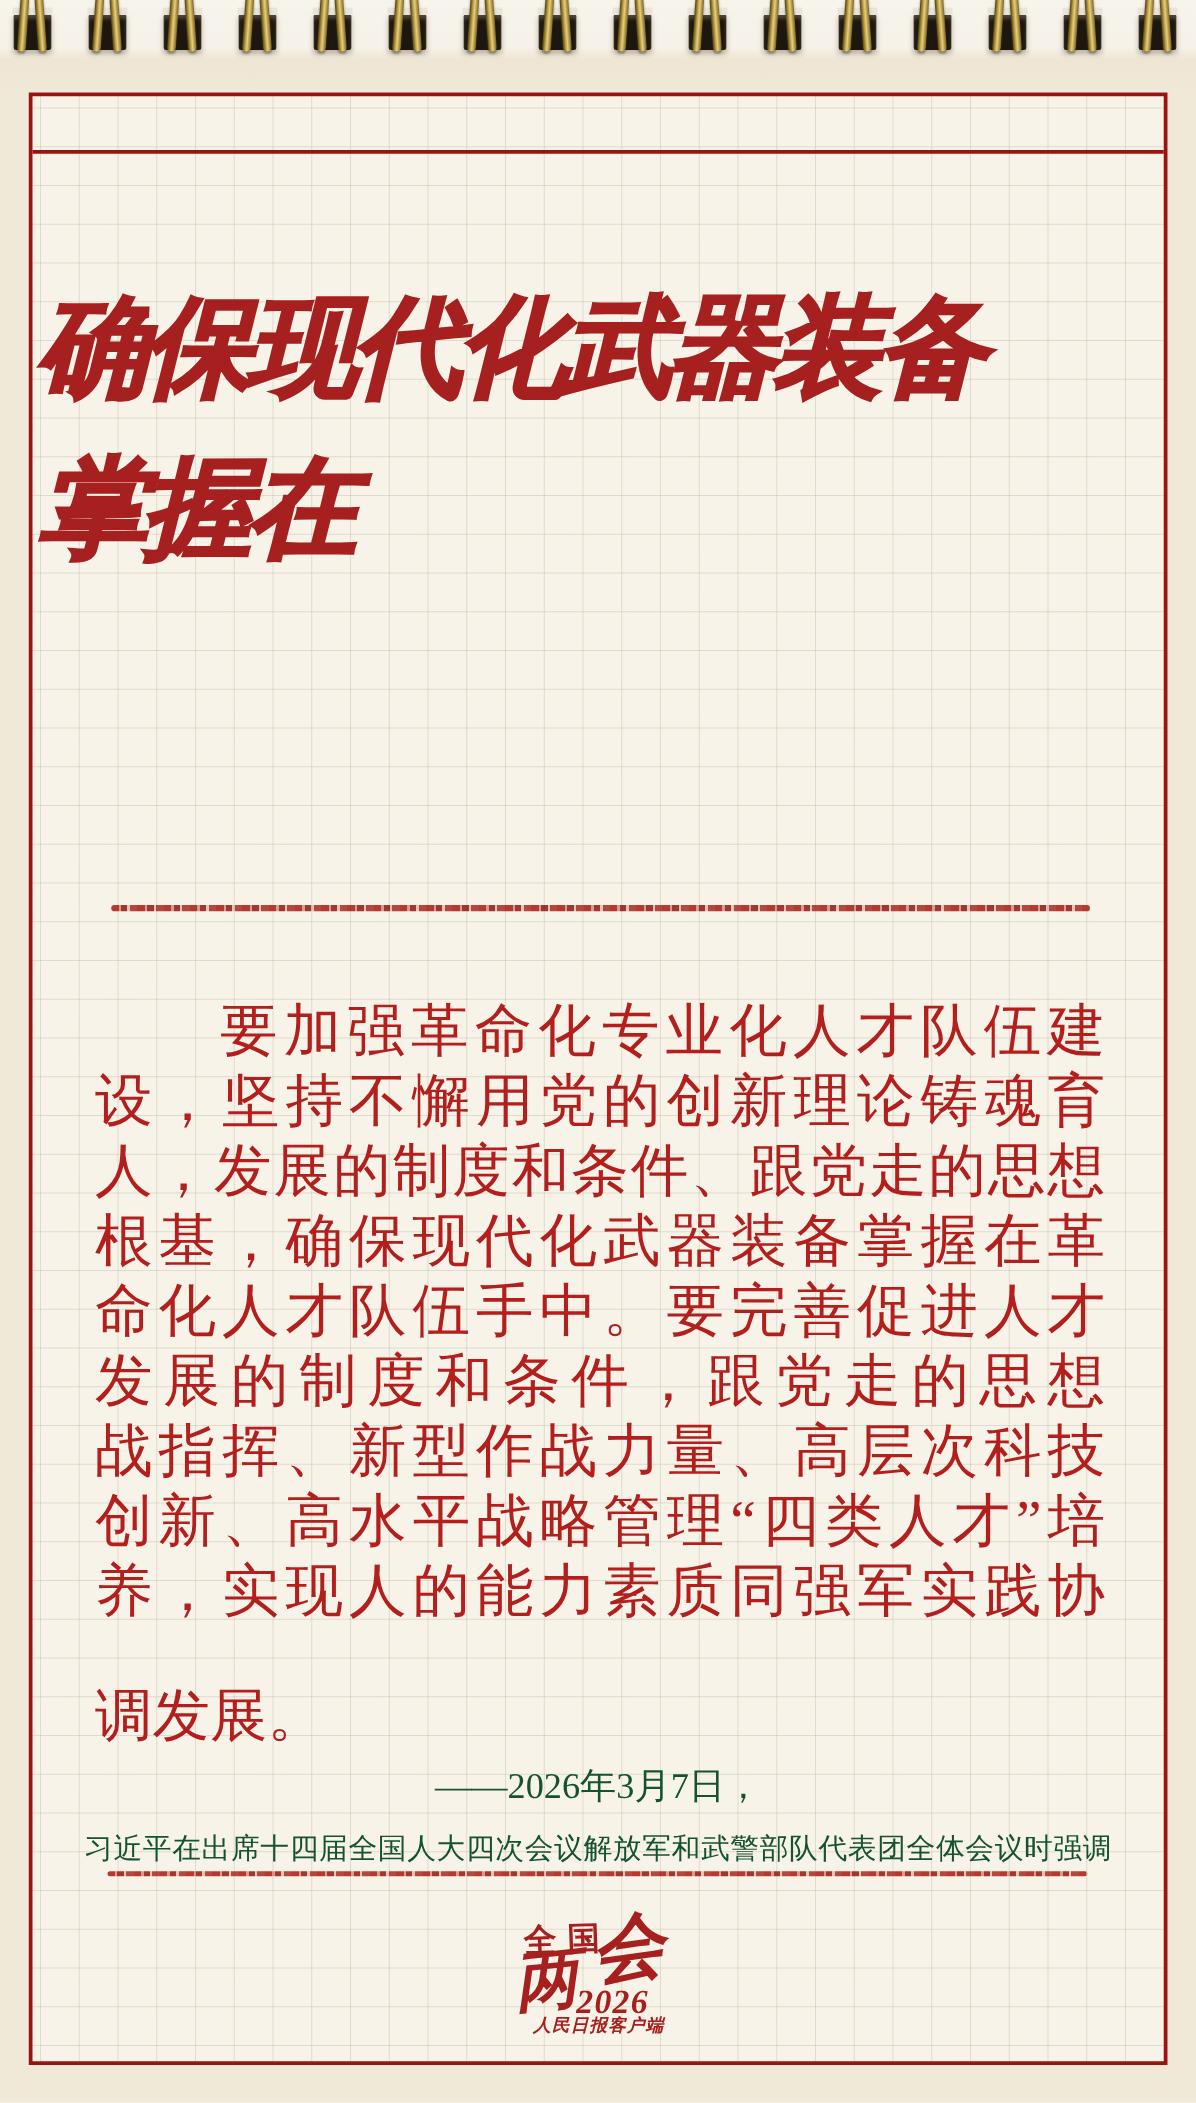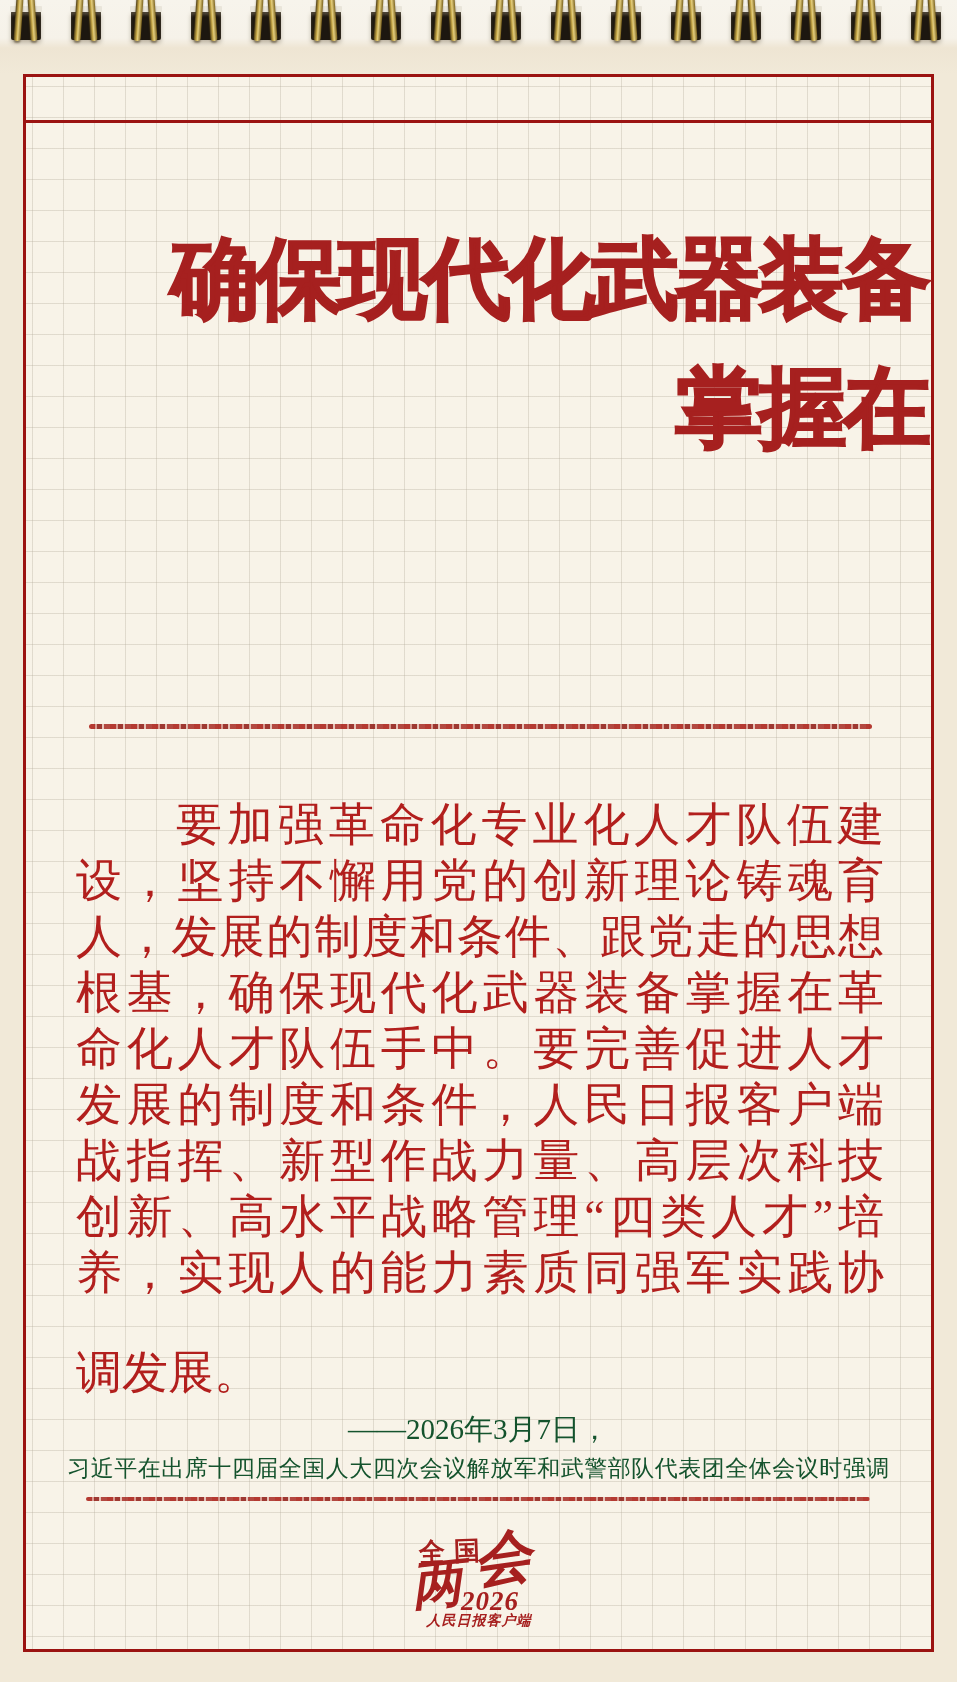--- a/index.html
+++ b/index.html
@@ -39,22 +39,22 @@
     background-color:#f8f3e8;
     background-image:
       linear-gradient(rgba(186,178,162,.38) 1px,transparent 1px),
       linear-gradient(90deg,rgba(186,178,162,.38) 1px,transparent 1px);
     background-size:31px 31px;background-position:6px 9px;
   }
   .band-line{position:absolute;top:43px;left:0;right:0;height:3px;background:#9b1311;}
   
   .title{
     position:absolute;top:215px;left:30px;width:897px;
-    text-align:right;color:#a6201f;font-weight:bold;
-    font-size:88px;line-height:129px;letter-spacing:-4px;
+    text-align:left;color:#a6201f;font-weight:bold;
+    font-size:88px;line-height:129px;letter-spacing:-4px;font-style:italic;
     -webkit-text-stroke:2px #a6201f;
   }
   
   .divider{
     position:absolute;height:5px;border-radius:3px;opacity:.92;
     background-image:repeating-linear-gradient(90deg,
       rgba(171,31,23,.95) 0 6px, rgba(171,31,23,.45) 6px 8px,
       rgba(140,18,12,.9) 8px 13px, rgba(171,31,23,.25) 13px 15px,
       rgba(160,25,18,.85) 15px 21px);
   }
@@ -67,21 +67,21 @@
   }
   .body-line{text-align:justify;text-align-last:justify;white-space:nowrap;}
   .body-line.first{text-indent:100px;}
   .body-line.last{text-align-last:left;white-space:normal;margin-top:44px;}
   
   .attribution{
     position:absolute;top:1412px;left:40px;width:877px;
     text-align:center;color:#14532d;
   }
   .attr-date{font-size:29px;line-height:34px;}
-  .attr-source{font-size:23px;line-height:30px;margin-top:8px;letter-spacing:0.5px;}
+  .attr-source{font-size:23px;line-height:30px;margin-top:18px;letter-spacing:0.5px;}
   
   .logo{position:absolute;top:1522px;left:409px;width:140px;height:108px;color:#a6201f;}
   .logo span{position:absolute;font-weight:bold;}
   .logo .quanguo{top:12px;left:10px;font-size:26px;letter-spacing:9px;transform:rotate(-2deg);}
   .logo .hui{top:-2px;left:64px;font-size:58px;transform:rotate(-8deg);font-style:italic;}
   .logo .liang{top:28px;left:2px;font-size:52px;transform:rotate(-6deg);font-style:italic;}
   .logo .year{top:64px;left:52px;font-size:27px;font-style:italic;letter-spacing:1px;font-family:Liberation Serif, serif;}
   .logo .masthead{
     top:90px;left:0;width:140px;text-align:center;font-size:14px;
     font-style:italic;letter-spacing:1px;transform:none;position:absolute;
@@ -187,21 +187,21 @@
   </div>
 
   <div class="divider top"></div>
 
   <div class="body-text">
     <div class="body-line first">要加强革命化专业化人才队伍建</div>
     <div class="body-line">设，坚持不懈用党的创新理论铸魂育</div>
     <div class="body-line">人，发展的制度和条件、跟党走的思想</div>
     <div class="body-line">根基，确保现代化武器装备掌握在革</div>
     <div class="body-line">命化人才队伍手中。要完善促进人才</div>
-    <div class="body-line">发展的制度和条件，人民日报客户端</div>
+    <div class="body-line">发展的制度和条件，跟党走的思想</div>
     <div class="body-line">战指挥、新型作战力量、高层次科技</div>
     <div class="body-line">创新、高水平战略管理“四类人才”培</div>
     <div class="body-line">养，实现人的能力素质同强军实践协</div>
     <div class="body-line last">调发展。</div>
   </div>
 
   <div class="attribution">
     <div class="attr-date">——2026年3月7日，</div>
     <div class="attr-source">习近平在出席十四届全国人大四次会议解放军和武警部队代表团全体会议时强调</div>
   </div>

